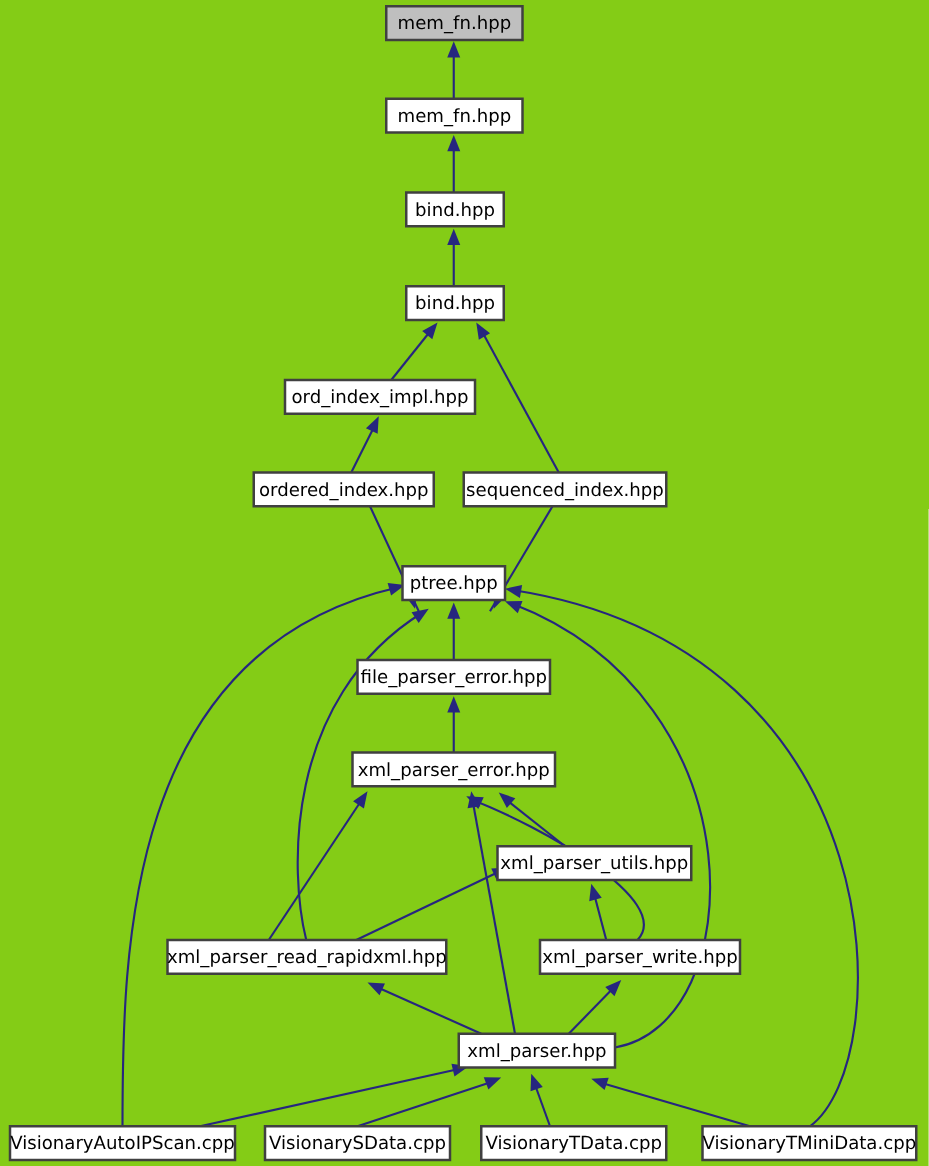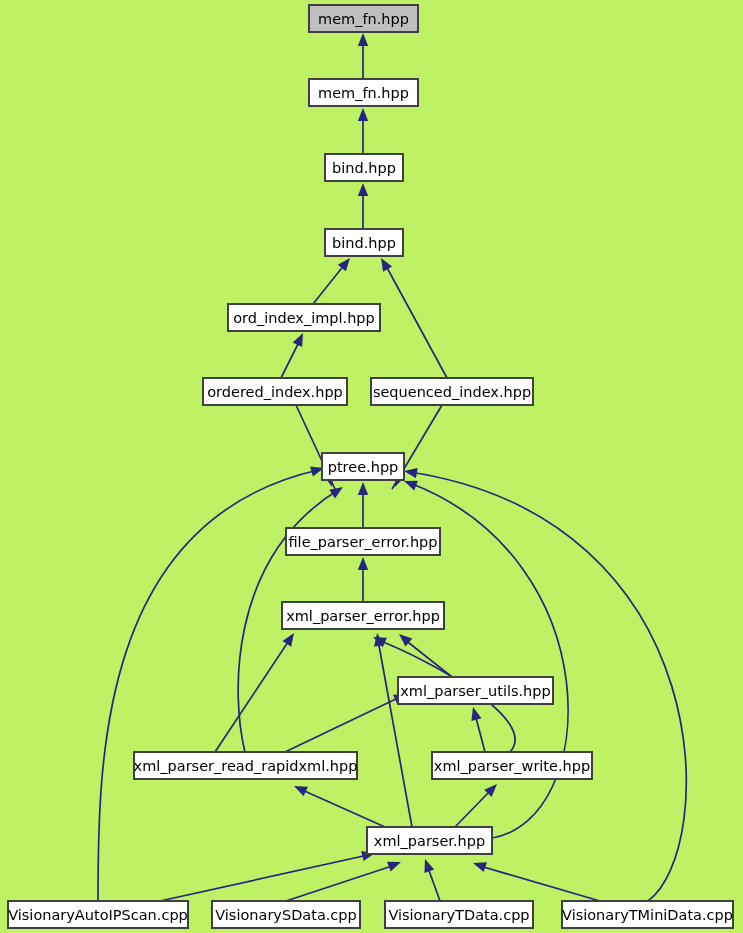--- a/index.html
+++ b/index.html
@@ -1,17 +1,17 @@
 <!DOCTYPE html>
 <html><head>
 <meta charset="utf-8">
 <style>
   html,body{margin:0;padding:0;background:#ffffff;}
   body{font-family:"DejaVu Sans","Liberation Sans",sans-serif;}
-  #graph-wrap{position:relative;width:743px;height:933px;background:#bef264;overflow:hidden;}
+  #graph-wrap{position:relative;width:743px;height:933px;background:#84cc16;overflow:hidden;}
   svg.graph{position:absolute;left:0;top:0;width:743px;height:933px;display:block;}
   .node-rect{fill:#ffffff;stroke:#404040;stroke-width:2;}
   .node-rect.highlight{fill:#bfbfbf;stroke:#404040;stroke-width:2;}
   .node-label{font-family:"DejaVu Sans","Liberation Sans",sans-serif;font-size:14.5px;fill:#000000;
               text-anchor:middle;dominant-baseline:middle;}
   .edge-path{fill:none;stroke:#26267f;stroke-width:1.7;}
   .arrow-head{fill:#26267f;stroke:none;}
 </style>
 </head>
 <body>

